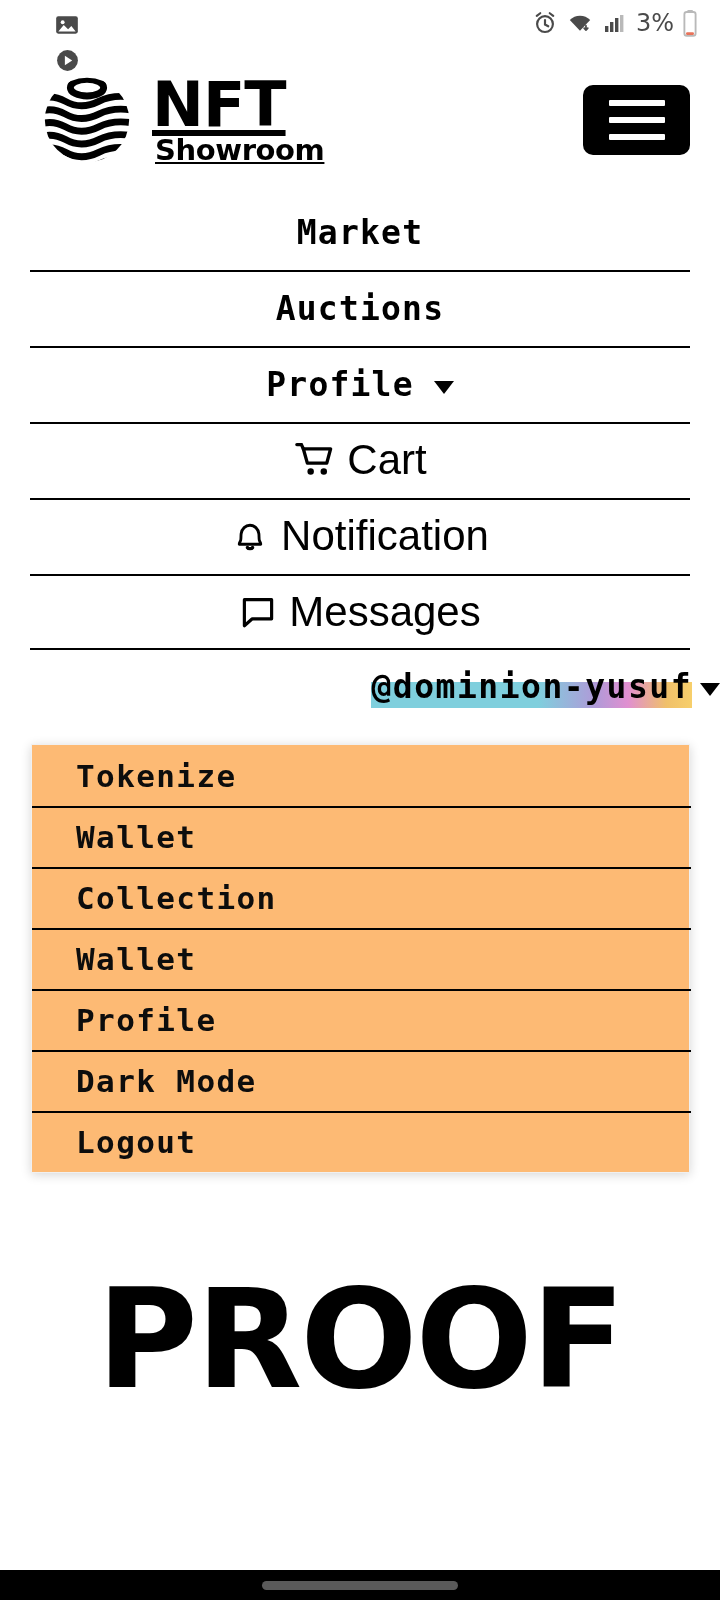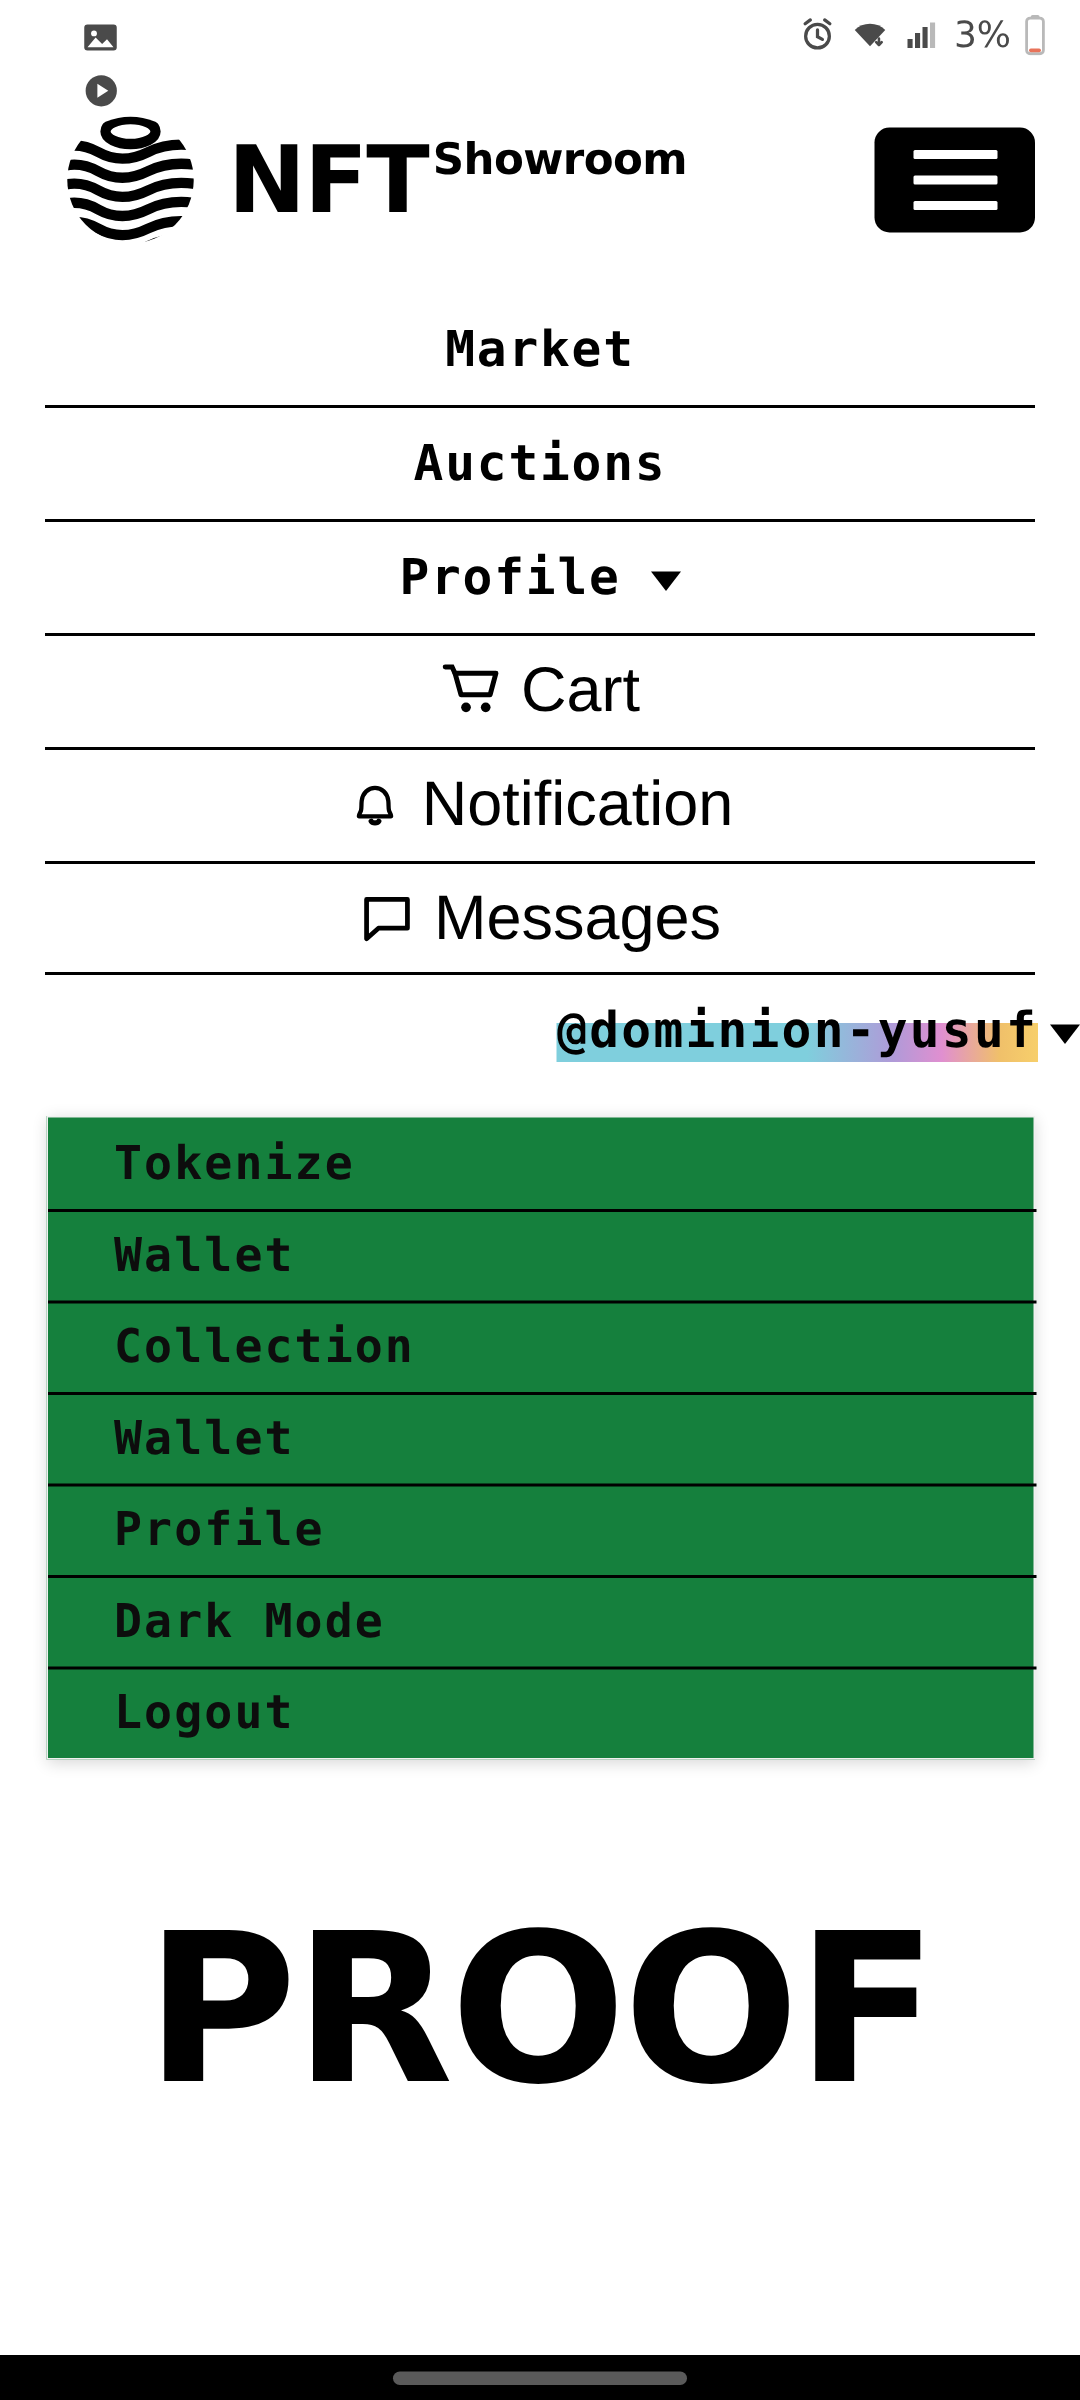--- a/index.html
+++ b/index.html
@@ -25,21 +25,21 @@
   .batt-pct{ font-size:24px; color:#4a4a4a; margin-left:2px; }
 
   
   .header{
     position:absolute; top:46px; left:0; width:720px; height:148px;
     display:flex; align-items:center; justify-content:space-between;
     padding:0 30px 0 38px;
   }
   .brand{ display:flex; align-items:center; gap:16px; }
   .brand-logo{ width:98px; height:98px; flex:0 0 98px; }
-  .brand-text{ display:flex; flex-direction:row; line-height:.95; }
+  .brand-text{ display:flex; flex-direction:column; line-height:.95;text-decoration:underline; }
   .brand-title{
     font-size:62px; font-weight:bold; letter-spacing:-1px; color:#000;
     font-family:"DejaVu Sans", sans-serif;
   }
   .brand-sub{
     font-size:29px; font-weight:bold; color:#000; letter-spacing:-.4px;
     margin-top:2px; margin-left:3px;
     font-family:"DejaVu Sans", sans-serif;
   }
   .hamburger{
@@ -88,21 +88,21 @@
   }
   .username-txt{
     position:relative; z-index:1;
     font-size:33px; font-weight:bold; color:#000; letter-spacing:1.5px;
     font-family:"DejaVu Sans Mono", monospace;
   }
 
   
   .dropdown{
     position:absolute; top:744px; left:31px; width:659px;
-    background:#15803d;
+    background:#fdba74;
     border:1px solid #f0f0f0;
     box-shadow:0 2px 10px rgba(0,0,0,.16);
   }
   .dd-item{
     height:61px; display:flex; align-items:center; padding-left:44px;
     cursor:pointer; position:relative;
   }
   .dd-item + .dd-item::before{
     content:""; position:absolute; top:0; left:0; width:659px; height:2px; background:#000;
   }

